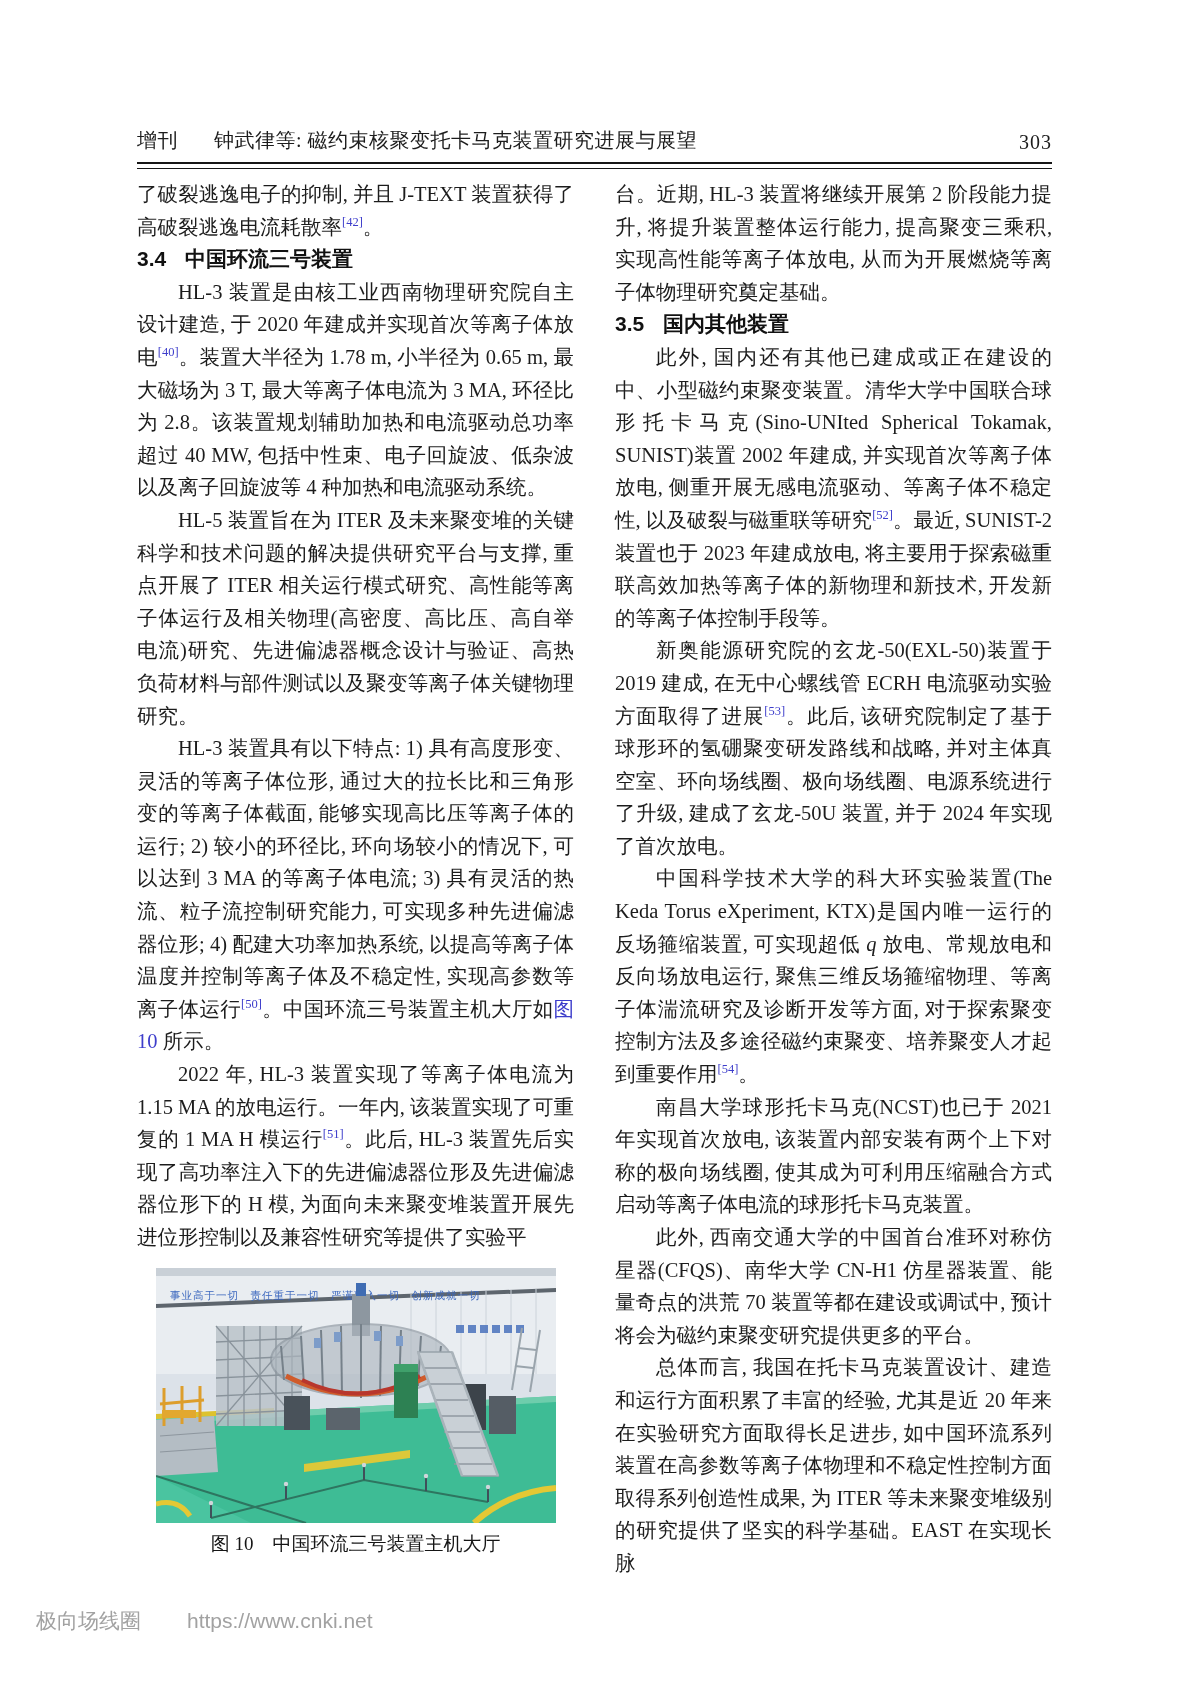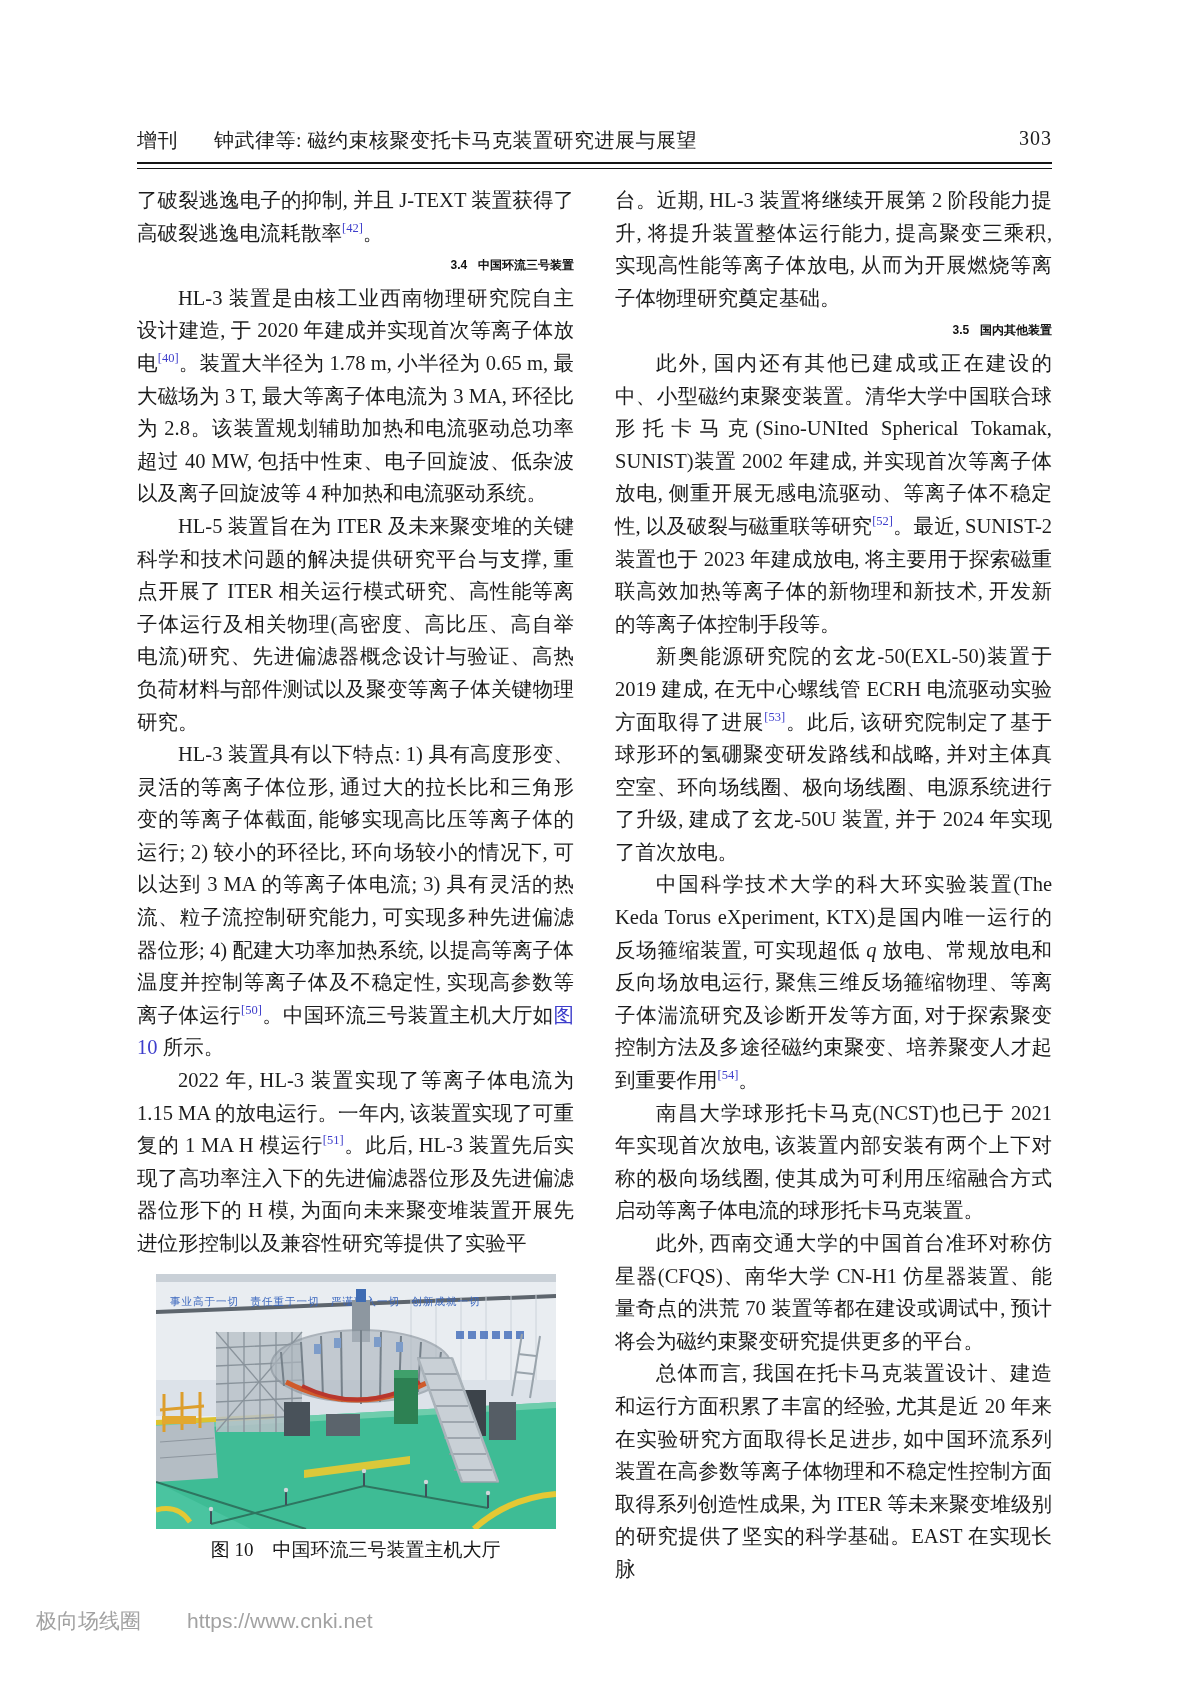--- a/index.html
+++ b/index.html
@@ -2,39 +2,39 @@
 <html><head>
 <meta charset="utf-8">
 <style>
   html,body{margin:0;padding:0;background:#ffffff;}
   .page{
     position:relative;width:1190px;height:1684px;background:#fff;overflow:hidden;
     font-family:"Liberation Serif","DejaVu Serif",serif;color:#1c1c1c;
   }
   .header-row{
     position:absolute;left:137px;width:915px;top:127px;
-    display:flex;align-items:flex-start;font-size:20px;letter-spacing:.5px;
+    display:flex;align-items:flex-end;font-size:20px;letter-spacing:.5px;
   }
   .journal-label{margin-right:36px;}
   .page-num{margin-left:auto;letter-spacing:1px;}
   .double-rule{
     position:absolute;left:137px;width:915px;top:162px;height:4px;
     border-top:2.2px solid #161616;border-bottom:1.6px solid #161616;
   }
   .columns{
-    position:absolute;left:137px;top:184px;width:915px;
+    position:absolute;left:137px;top:178px;width:915px;
     display:flex;gap:41px;
   }
   .col{width:437px;font-size:20.5px;line-height:32.6px;text-align:justify;}
   .col p{margin:0;}
   .col p.indent{text-indent:2em;}
   .col h3{
-    margin:0;text-align:right;
+    margin:0;text-align:left;
     font-family:"Liberation Sans","DejaVu Sans",sans-serif;
-    font-weight:700;font-size:12px;line-height:32.6px;color:#111;
+    font-weight:700;font-size:21px;line-height:32.6px;color:#111;
   }
   .hnum{margin-right:.9em;}
   sup.ref{color:#3d3dcb;font-size:12.5px;line-height:0;vertical-align:super;}
   .fig-link{color:#3d3dcb;}
   figure{margin:14px 0 0;text-align:center;}
   .photo{width:400px;height:255px;display:inline-block;vertical-align:top;}
   .cap-zh{display:block;font-size:19px;line-height:30px;margin-top:6px;color:#151515;}
   .cap-en{display:block;font-size:18.5px;line-height:30px;color:#151515;}
   .site-footer{
     position:absolute;left:36px;top:1607px;display:flex;gap:46px;align-items:baseline;

